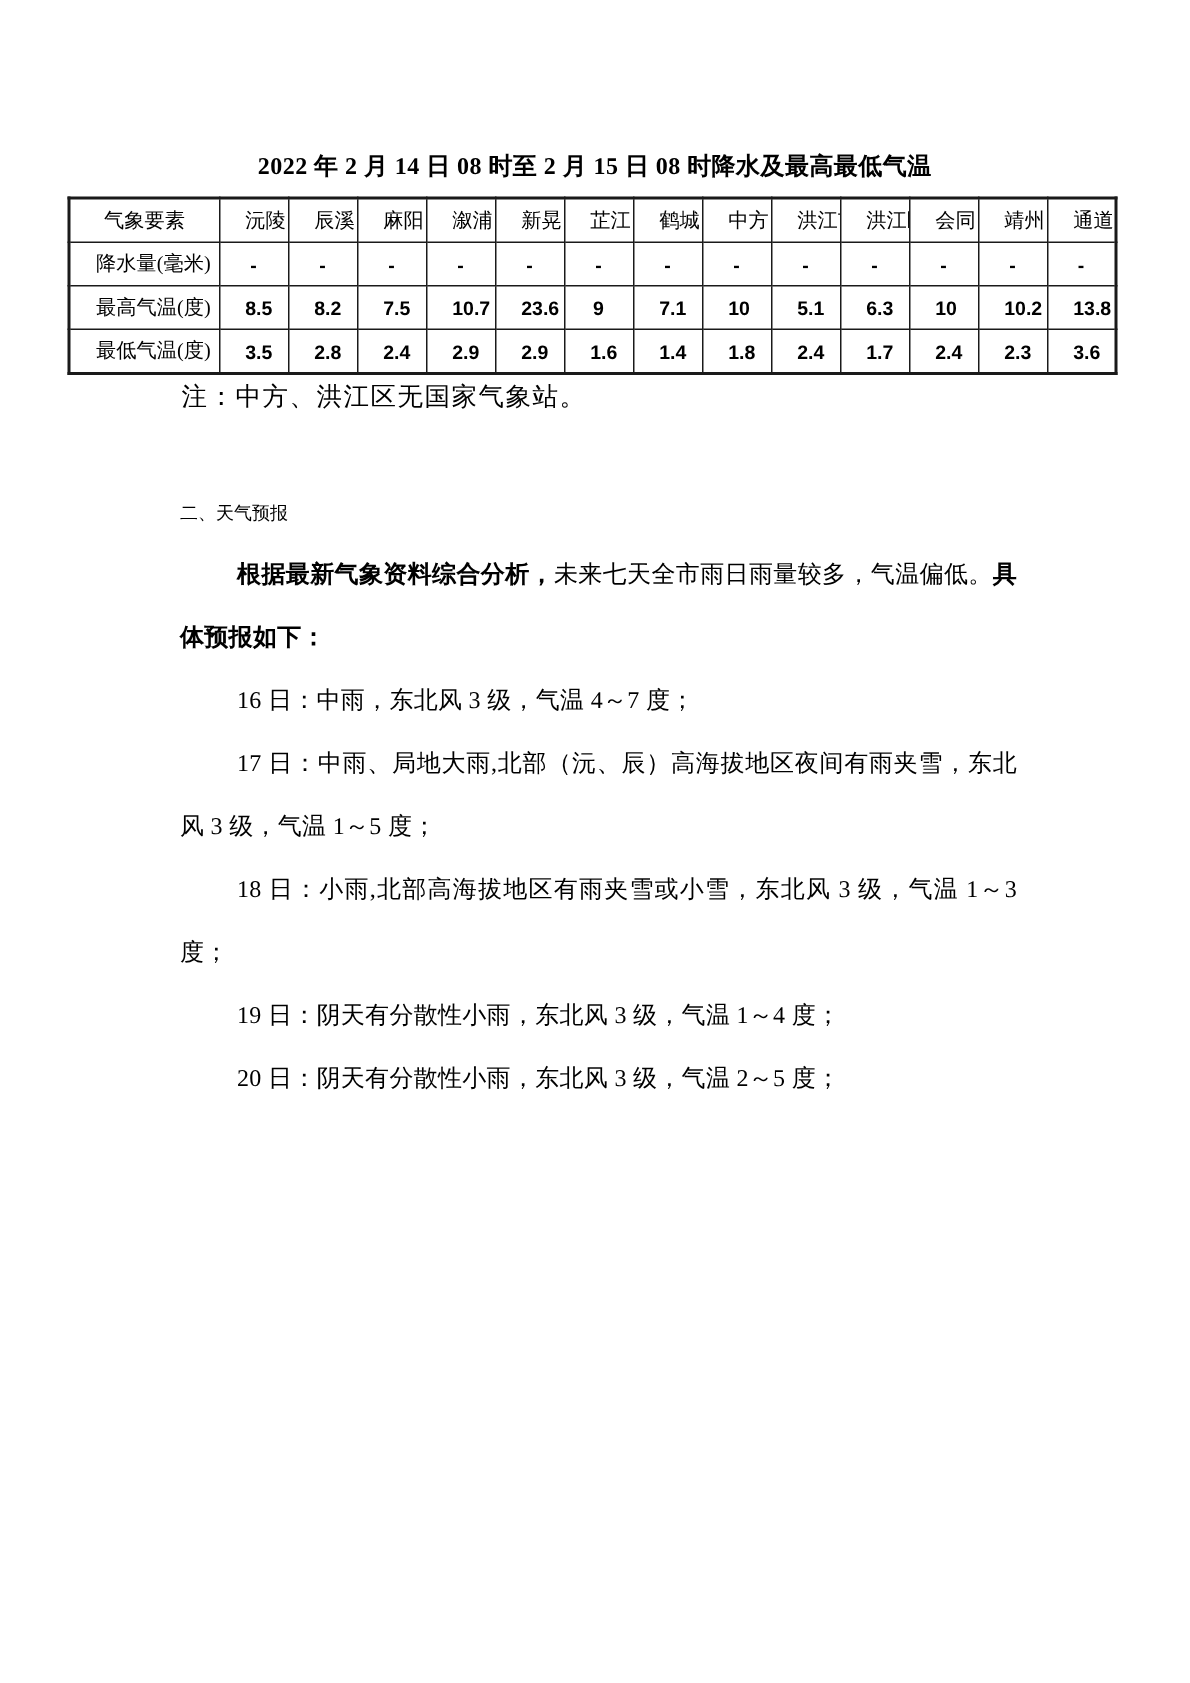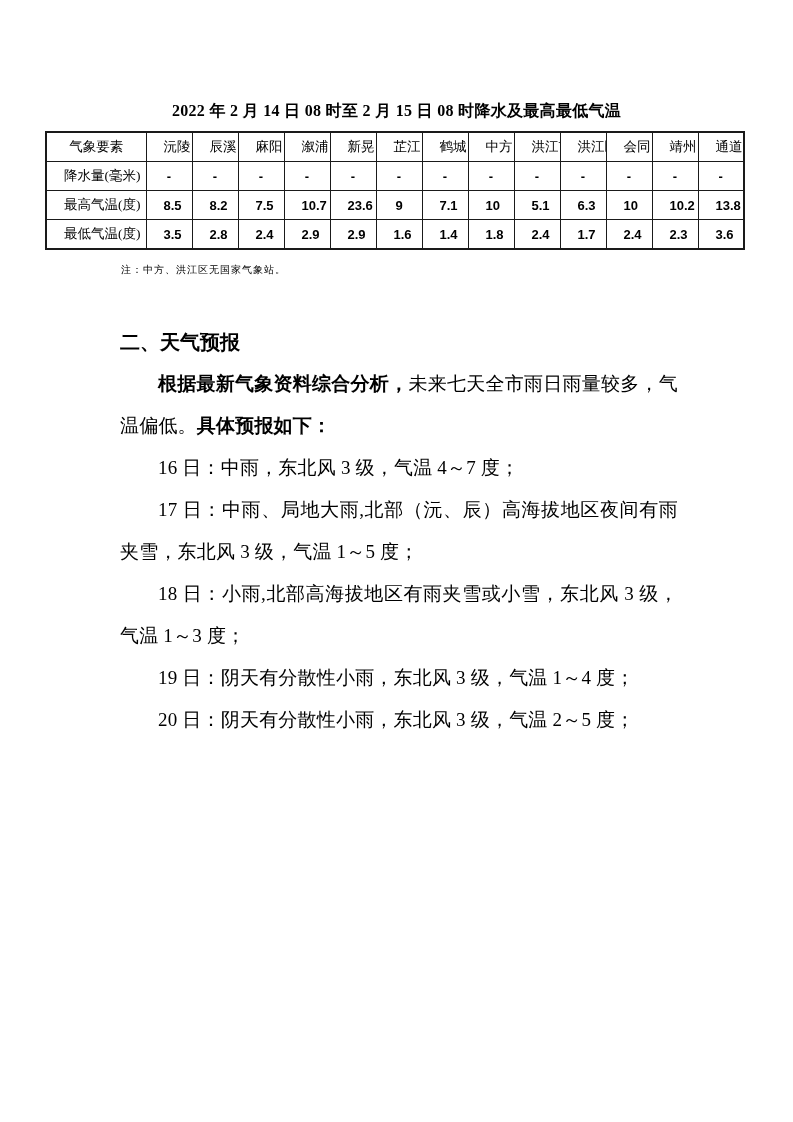--- a/index.html
+++ b/index.html
@@ -48,41 +48,41 @@
     white-space: nowrap;
   }
   .weather-table td.num {
     font-family: "Liberation Sans", "DejaVu Sans", sans-serif;
     font-weight: 600;
     font-size: 13px;
   }
   .note {
     position: absolute;
     left: 121px;
-    top: 263px;
-    font-size: 10px;
+    top: 253px;
+    font-size: 17px;
     letter-spacing: 1px;
     text-align: center;
   }
   .forecast-section {
     position: absolute;
     left: 120px;
     top: 329px;
     width: 558px;
   }
   .section-heading {
-    font-size: 20px;
+    font-size: 12px;
     line-height: 26px;
-    font-weight: bold;
+    font-weight: normal;
     font-family: "Liberation Sans", "DejaVu Sans", sans-serif;
     margin: 0;
   }
   .para {
     margin: 0;
-    font-size: 19px;
+    font-size: 16px;
     line-height: 42px;
     text-align: justify;
     text-indent: 38px;
     letter-spacing: 0.2px;
   }
   .intro {
     margin-top: 8px;
   }
   .b {
     font-weight: bold;

